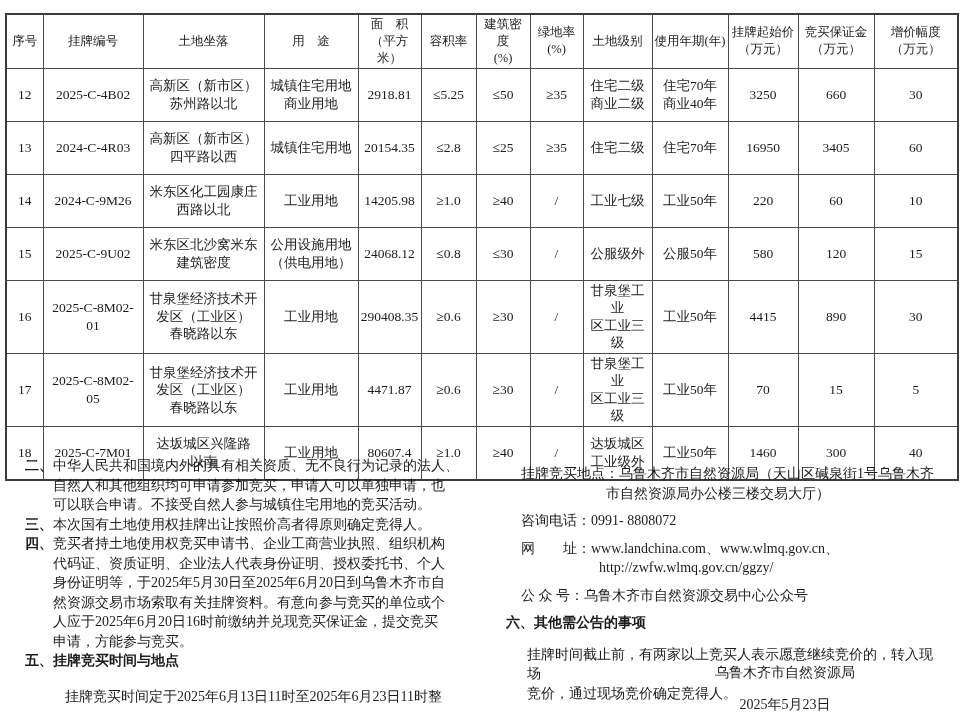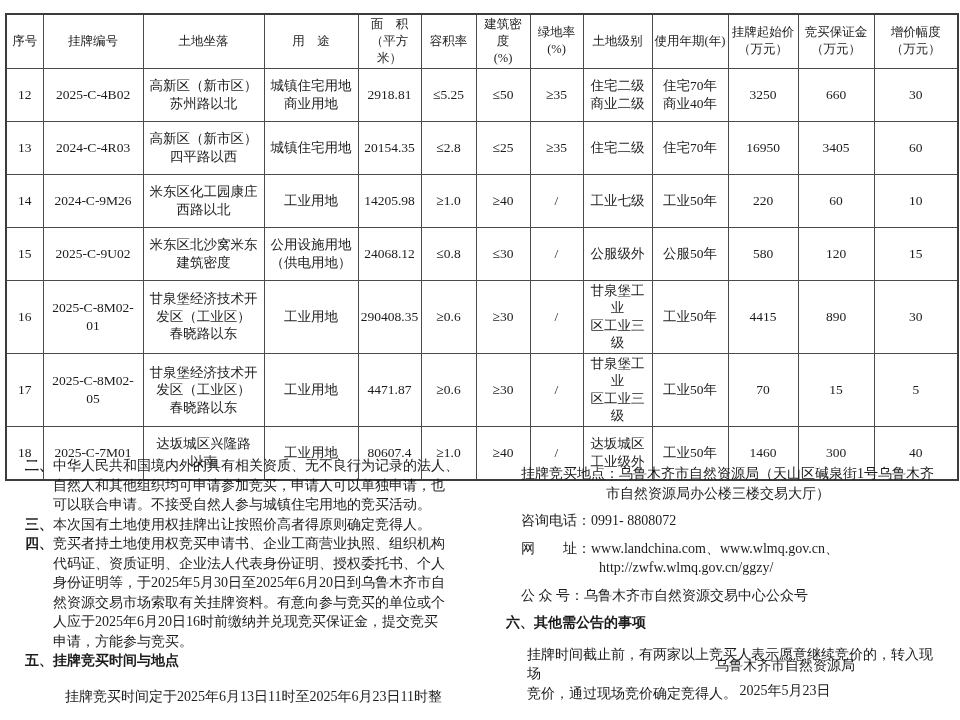--- a/index.html
+++ b/index.html
@@ -32,21 +32,21 @@
   .note .marker { font-weight:bold; }
   .note .body   { white-space:pre-line; }
   .note.bold-head .body { font-weight:bold; }
   .sub   { margin:16px; padding-left:24px; white-space:pre-line; }
   .contact { margin:8px; padding-left:7px; }
   .contact .l2 { display:block; margin-left:85px; }
   .contact.web .l2 { margin-left:78px; }
   .body6 { margin:12px; padding-left:9px; white-space:pre-line; }
   .signature { position:absolute; left:658px; top:651px; width:254px;
                text-align:center; font-size:14px; line-height:19.5px; }
-  .sigline { margin:5px; }
+  .sigline { margin:12px; }
 </style>
 </head>
 <body>
 
 <div>
 
   <table id="listing-table">
     <colgroup>
       <col style="width:37px">
         <col style="width:100px">

